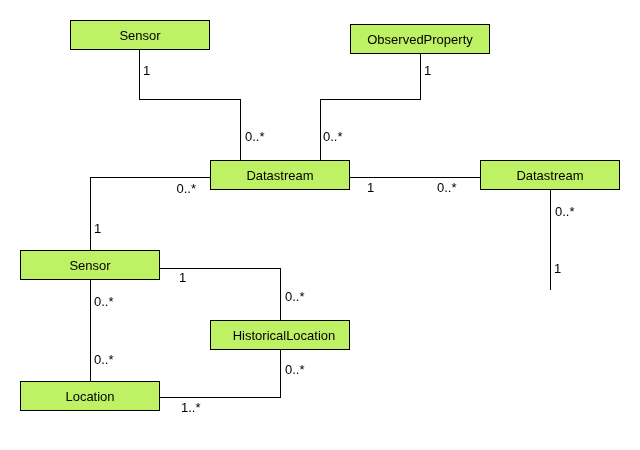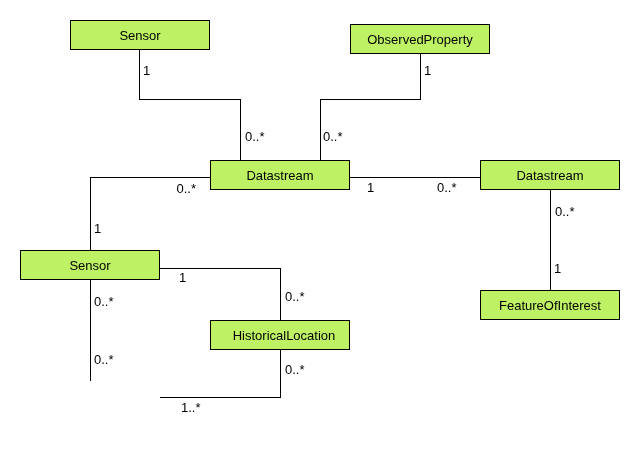--- a/index.html
+++ b/index.html
@@ -83,21 +83,21 @@
     <div class="seg" style="left:160px; top:397px; width:120px; height:1px;"></div>
     <div class="seg" style="left:280px; top:350px; width:1px;   height:48px;"></div>
   </div>
 
   <div class="entity" style="left:70px;  top:20px;">Sensor</div>
   <div class="entity" style="left:350px; top:24px;">ObservedProperty</div>
   <div class="entity" style="left:210px; top:160px;">Datastream</div>
   <div class="entity" style="left:480px; top:160px;">Datastream</div>
   <div class="entity" style="left:20px;  top:250px;">Sensor</div>
   <div class="entity" style="left:210px; top:320px;padding-left:8px;">HistoricalLocation</div>
-  <div class="entity" style="left:480px; top:290px;">FeatureOfInterest</div>
+  <div class="entity" style="left:20px;  top:381px;">Location</div>
 
   <span class="card" style="left:143px; top:64px;">1</span>
   <span class="card" style="left:245px; top:130px;">0..*</span>
 
   <span class="card" style="left:424px; top:64px;">1</span>
   <span class="card" style="left:323px; top:130px;">0..*</span>
 
   <span class="card" style="left:367px; top:181px;">1</span>
   <span class="card" style="left:437px; top:181px;">0..*</span>
 

